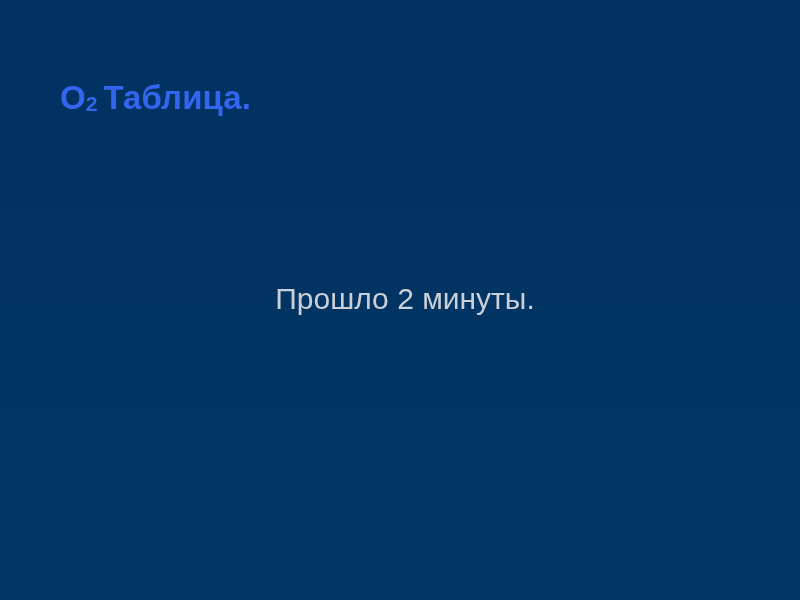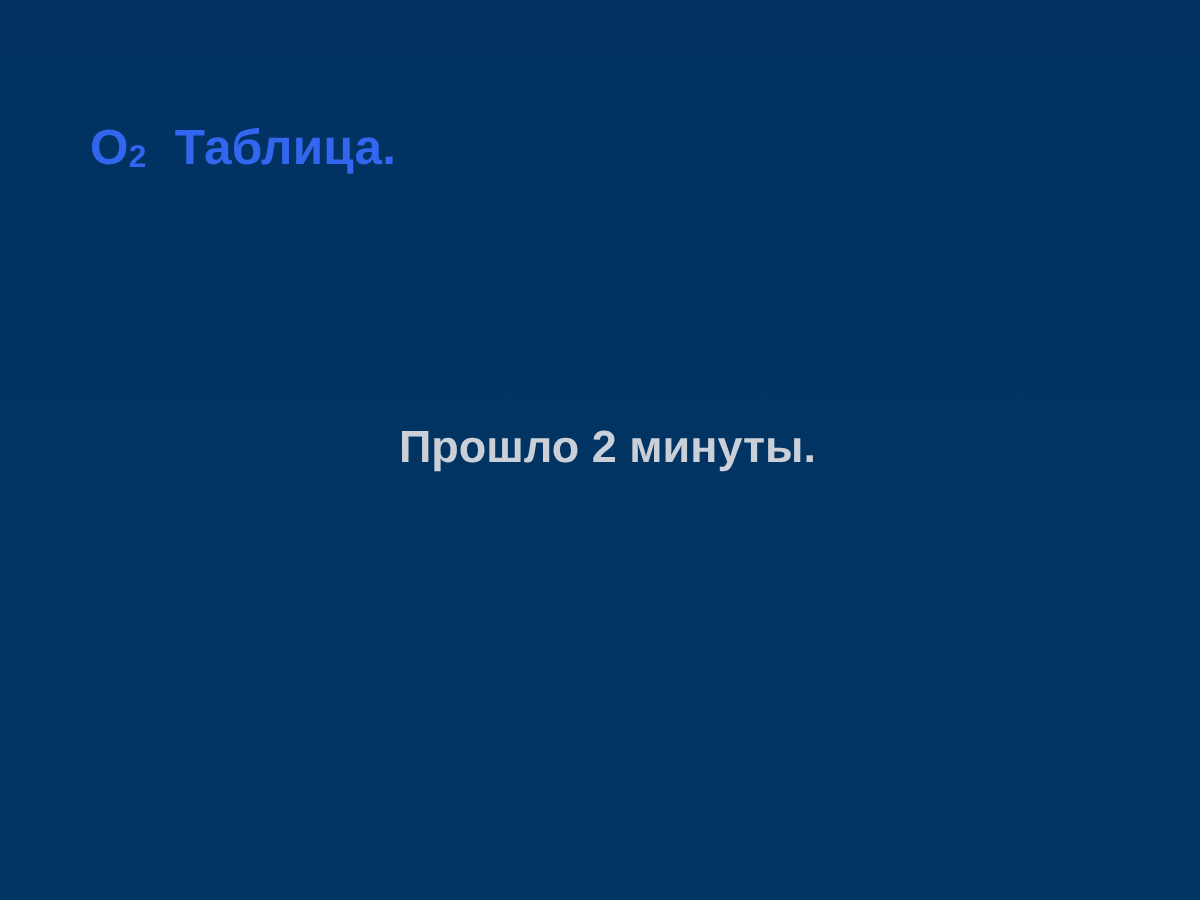--- a/index.html
+++ b/index.html
@@ -37,35 +37,35 @@
   }
   #slide-title .sub {
     font-size: 0.64em;
     vertical-align: baseline;
     position: relative;
     top: 2px;
     font-weight: bold;
     letter-spacing: 0;
   }
   #slide-title .t-rest {
-    margin-left: 19px;
+    margin-left: 6px;
   }
 
   
   #body-block {
     position: absolute;
     left: 60px;
     top: 280px;
     width: 690px;
     text-align: center;
   }
   #body-line {
     margin: 0;
     font-size: 30px;
-    font-weight: bold;
+    font-weight: normal;
     line-height: 38px;
     color: #cbcfd7;
     white-space: nowrap;
   }
 </style>
 </head>
 <body>
 
 <div id="slide">
 

